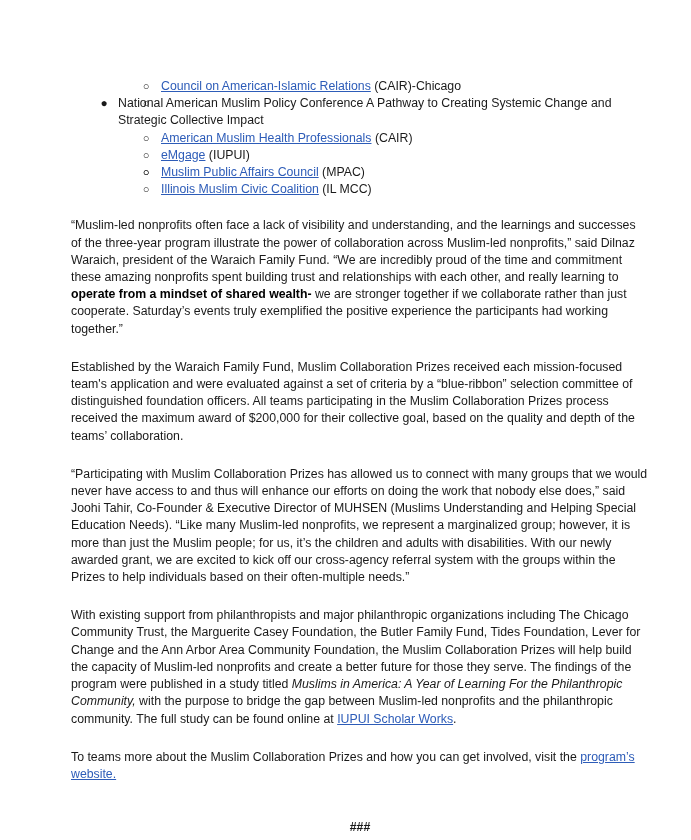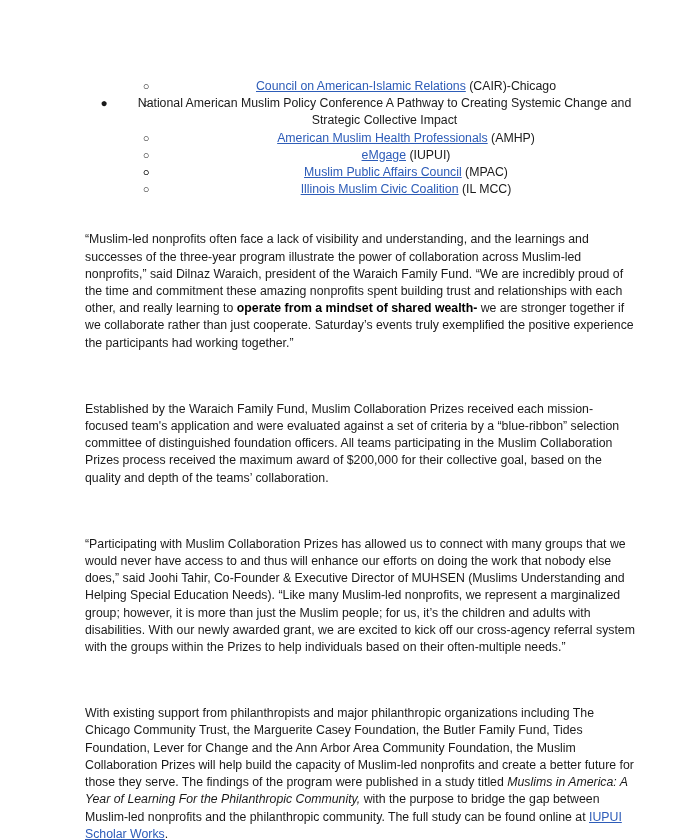--- a/index.html
+++ b/index.html
@@ -67,34 +67,33 @@
     left: 72px;
     top: 0;
     width: 10px;
     text-align: center;
     font-size: 11px;
     line-height: 17.2px;
     color: #1a1a1a;
   }
   .li-text {
     display: block;
-    text-align: center;
   }
 
   
   a.doclink {
     color: #2d5cb8;
     text-decoration: underline;
     text-underline-offset: 1px;
     cursor: pointer;
   }
 
   
   p.para {
-    margin: 16px;
+    margin: 2px;
     padding: 0;
   }
   .gap-para {
     height: 17px;
   }
   .gap-list {
     height: 17px;
   }
   .emph-heavy {
     color: #000000;
@@ -133,21 +132,21 @@
     <ul class="lvl1">
       <li>
         <span class="marker-disc">●</span>
         <span class="li-text">National American Muslim Policy Conference A Pathway to Creating Systemic Change and Strategic Collective Impact</span>
       </li>
     </ul>
 
     <ul class="lvl2">
       <li>
         <span class="marker-circle">○</span>
-        <span class="li-text"><a class="doclink">American Muslim Health Professionals</a><span> (AMHP)</span></span>
+        <span class="li-text"><a class="doclink">American Muslim Health Professionals</a><span> (CAIR)</span></span>
       </li>
       <li>
         <span class="marker-circle">○</span>
         <span class="li-text"><a class="doclink">eMgage</a><span> (IUPUI)</span></span>
       </li>
       <li>
         <span class="marker-circle">○</span>
       </li>
       <li>
         <span class="marker-circle">○</span>

